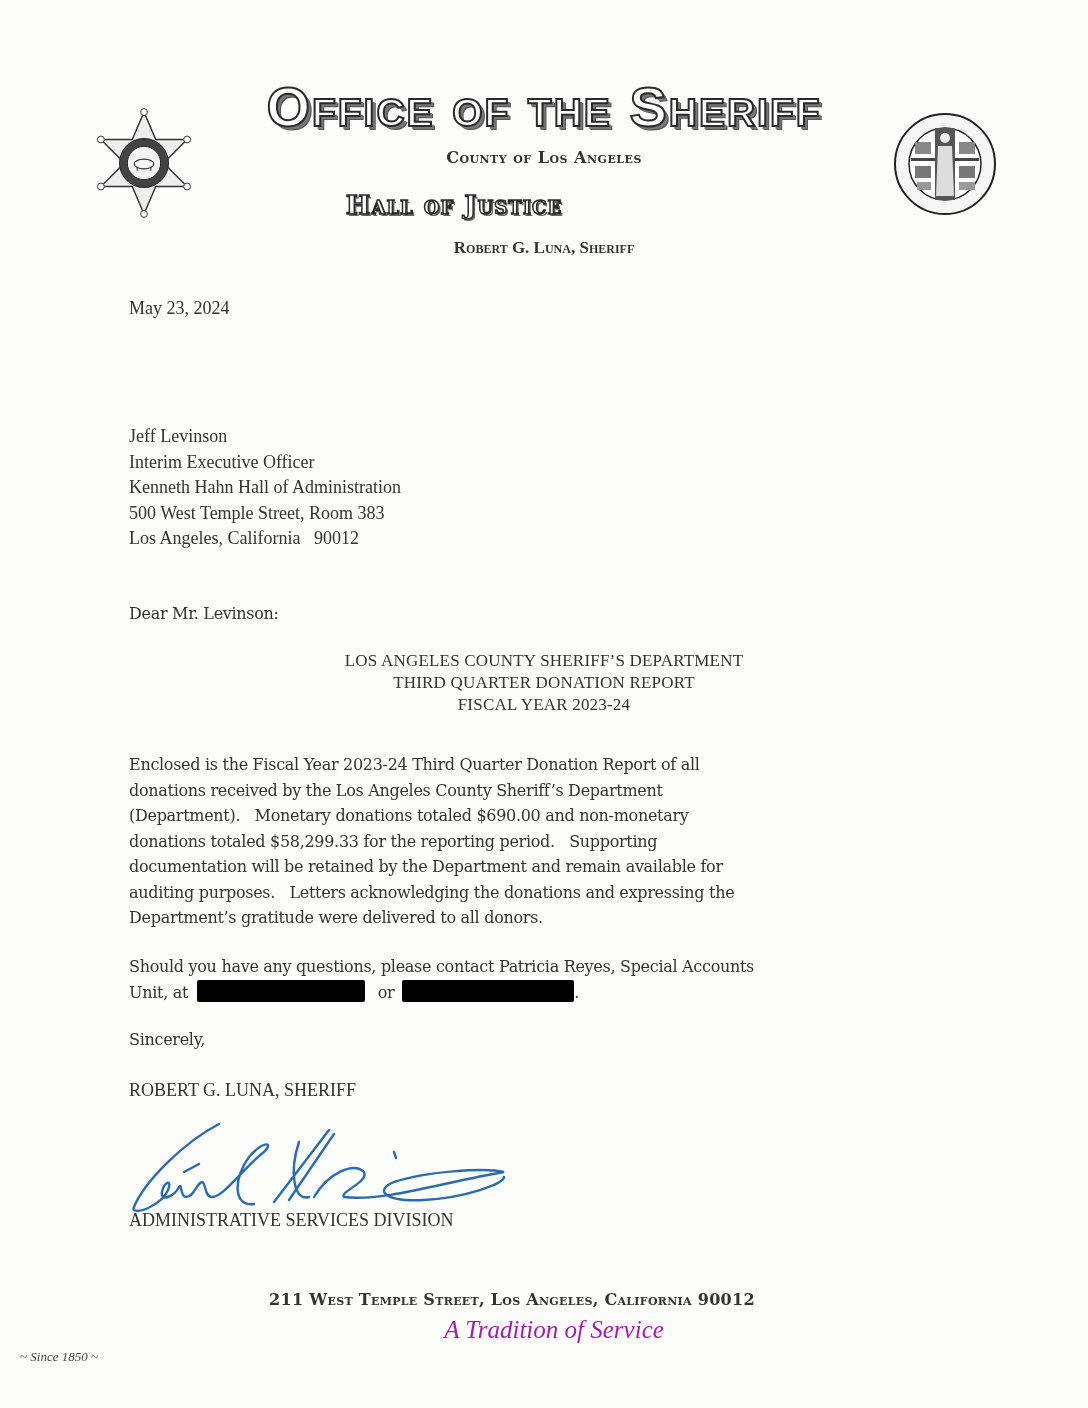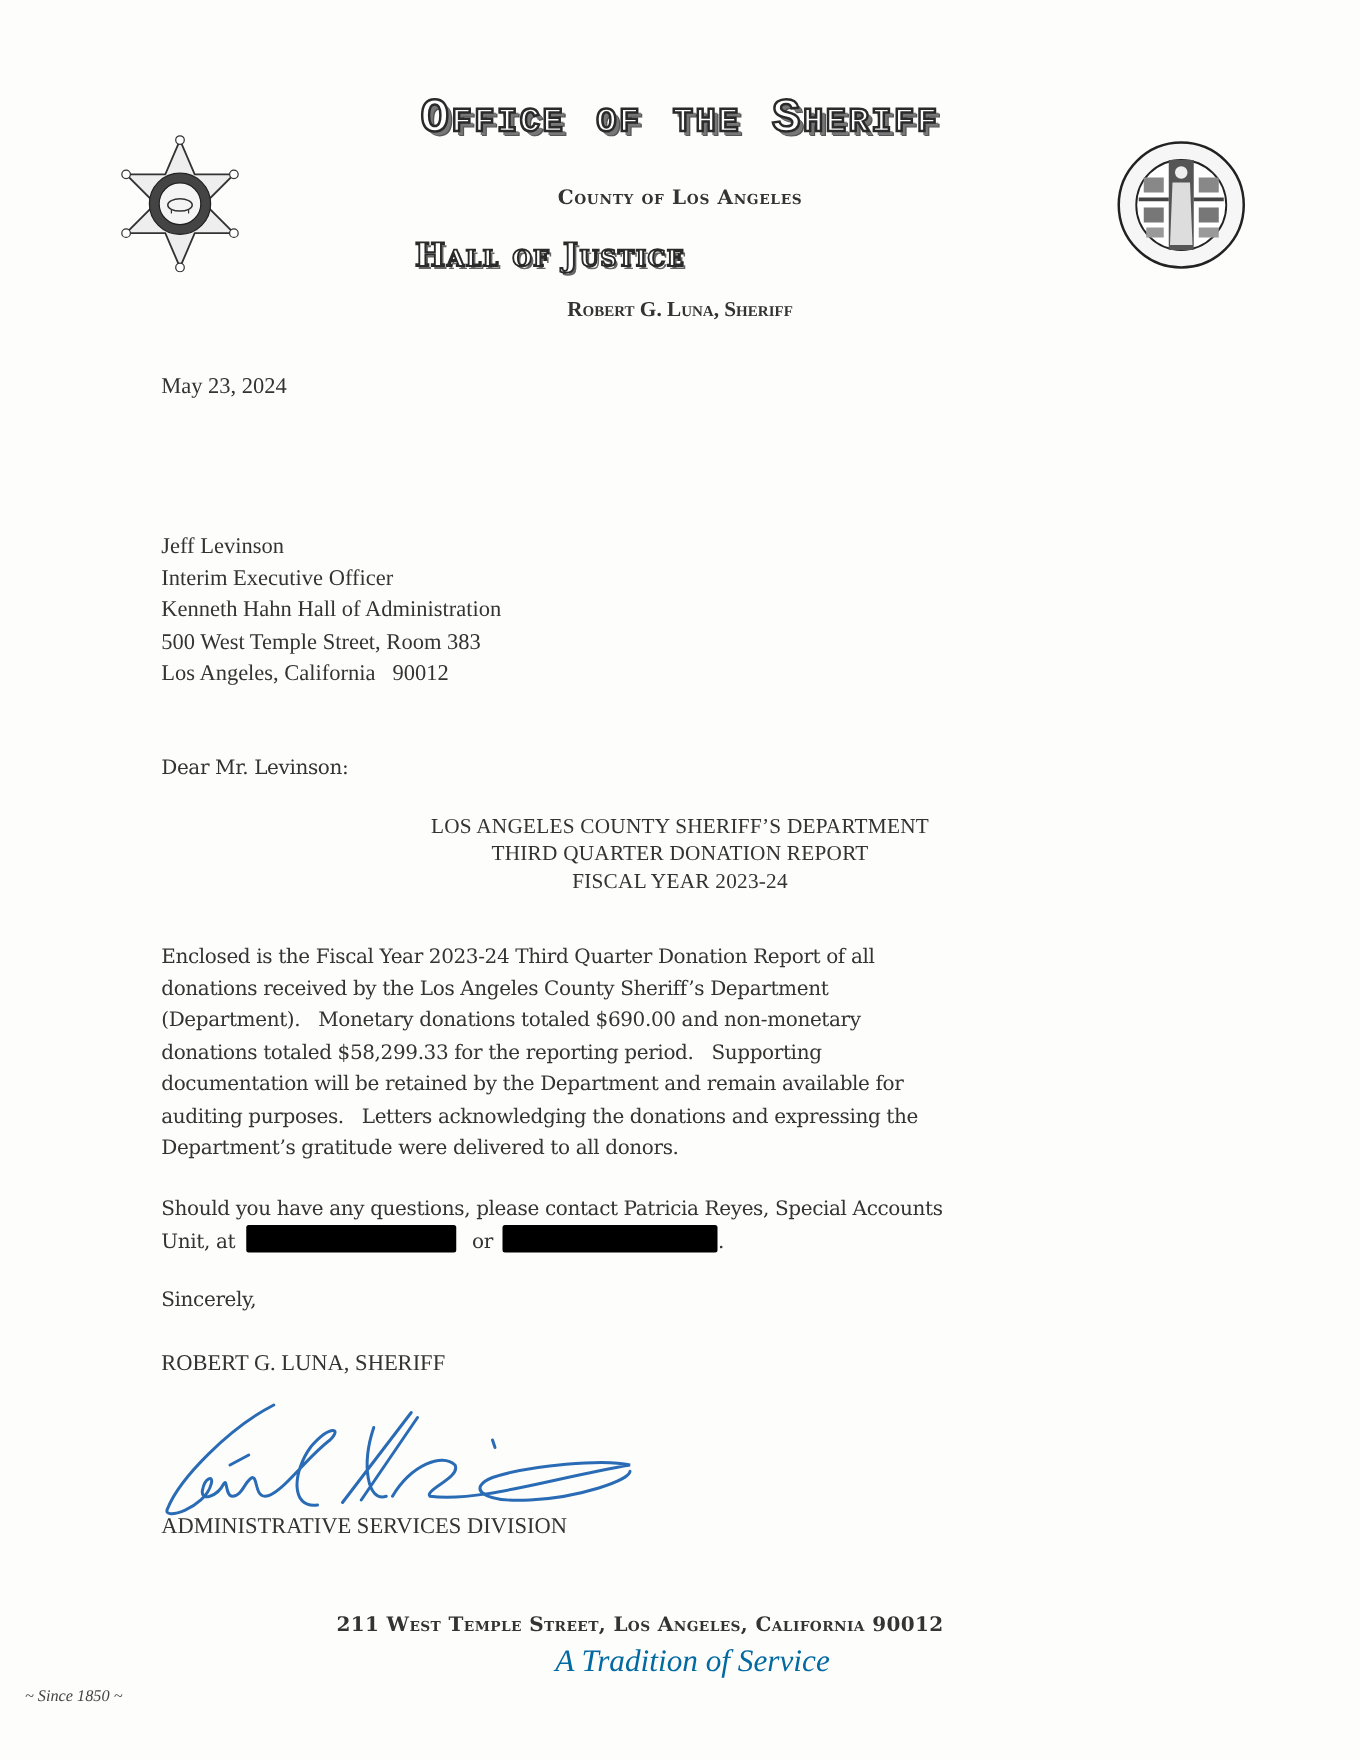--- a/index.html
+++ b/index.html
@@ -5,33 +5,33 @@
   html, body { margin: 0; padding: 0; }
   body {
     width: 1088px; height: 1408px; background: #fdfdfb; position: relative;
     overflow: hidden; color: #2b2b2b;
     font-family: "DejaVu Serif", "Liberation Serif", serif;
   }
   .abs { position: absolute; }
   
   .lh-title {
     left: 0; width: 1088px; top: 74px; text-align: center;
-    font-family: Liberation Mono, monospace; font-weight: bold; font-size: 38px;
+    font-family: Liberation Sans, sans-serif; font-weight: bold; font-size: 56px;
     letter-spacing: 2px; color: #fff;
     -webkit-text-stroke: 2px #2a2a2a;
     text-shadow: 3px 3px 0 #777, 4px 4px 0 #555;
     font-variant: small-caps;
   }
   .lh-county {
     left: 0; width: 1088px; top: 148px; text-align: center;
     font-family: "DejaVu Serif", serif; font-weight: bold; font-size: 16px;
     font-variant: small-caps; color: #333; letter-spacing: 0.5px;
   }
   .lh-hall {
-    left: 0; width: 880px; top: 190px; text-align: center;
+    left: 14px; width: 880px; top: 190px; text-align: center;
     font-family: "DejaVu Serif", serif; font-weight: bold; font-size: 26px;
     font-variant: small-caps; color: #fff; letter-spacing: 1px;
     -webkit-text-stroke: 1.5px #2a2a2a;
     text-shadow: 2px 2px 0 #666;
   }
   .lh-sheriff {
     left: 0; width: 1088px; top: 238px; text-align: center;
     font-family: "Liberation Serif", serif; font-size: 17px; font-weight: bold;
     font-variant: small-caps; color: #333;
   }
@@ -59,21 +59,21 @@
   .signer { left: 129px; top: 1080px; }
   .sig { left: 124px; top: 1112px; width: 390px; height: 105px; }
   .title-block { left: 129px; top: 1208px; line-height: 25px; }
   .footer-addr {
     left: 0; width: 1004px; top: 1290px; text-align: center;
     font-family: "DejaVu Serif", serif; font-weight: bold; font-size: 16px;
     font-variant: small-caps; color: #333; letter-spacing: 0.3px; padding-left: 20px; box-sizing: border-box;
   }
   .footer-motto {
     left: 0; width: 1088px; top: 1316px; text-align: center;
-    font-family: "Liberation Serif", serif; font-style: italic; font-size: 25px; color: #0369a1;
+    font-family: "Liberation Serif", serif; font-style: italic; font-size: 25px; color: #a21caf;
     padding-left: 20px; box-sizing: border-box;
   }
   .footer-since {
     left: 0; width: 1078px; top: 1349px; 
     font-family: "Liberation Serif", serif; font-style: italic; font-size: 13px; color: #444;
     padding-left: 20px; box-sizing: border-box;
   }
 </style>
 </head>
 <body>

